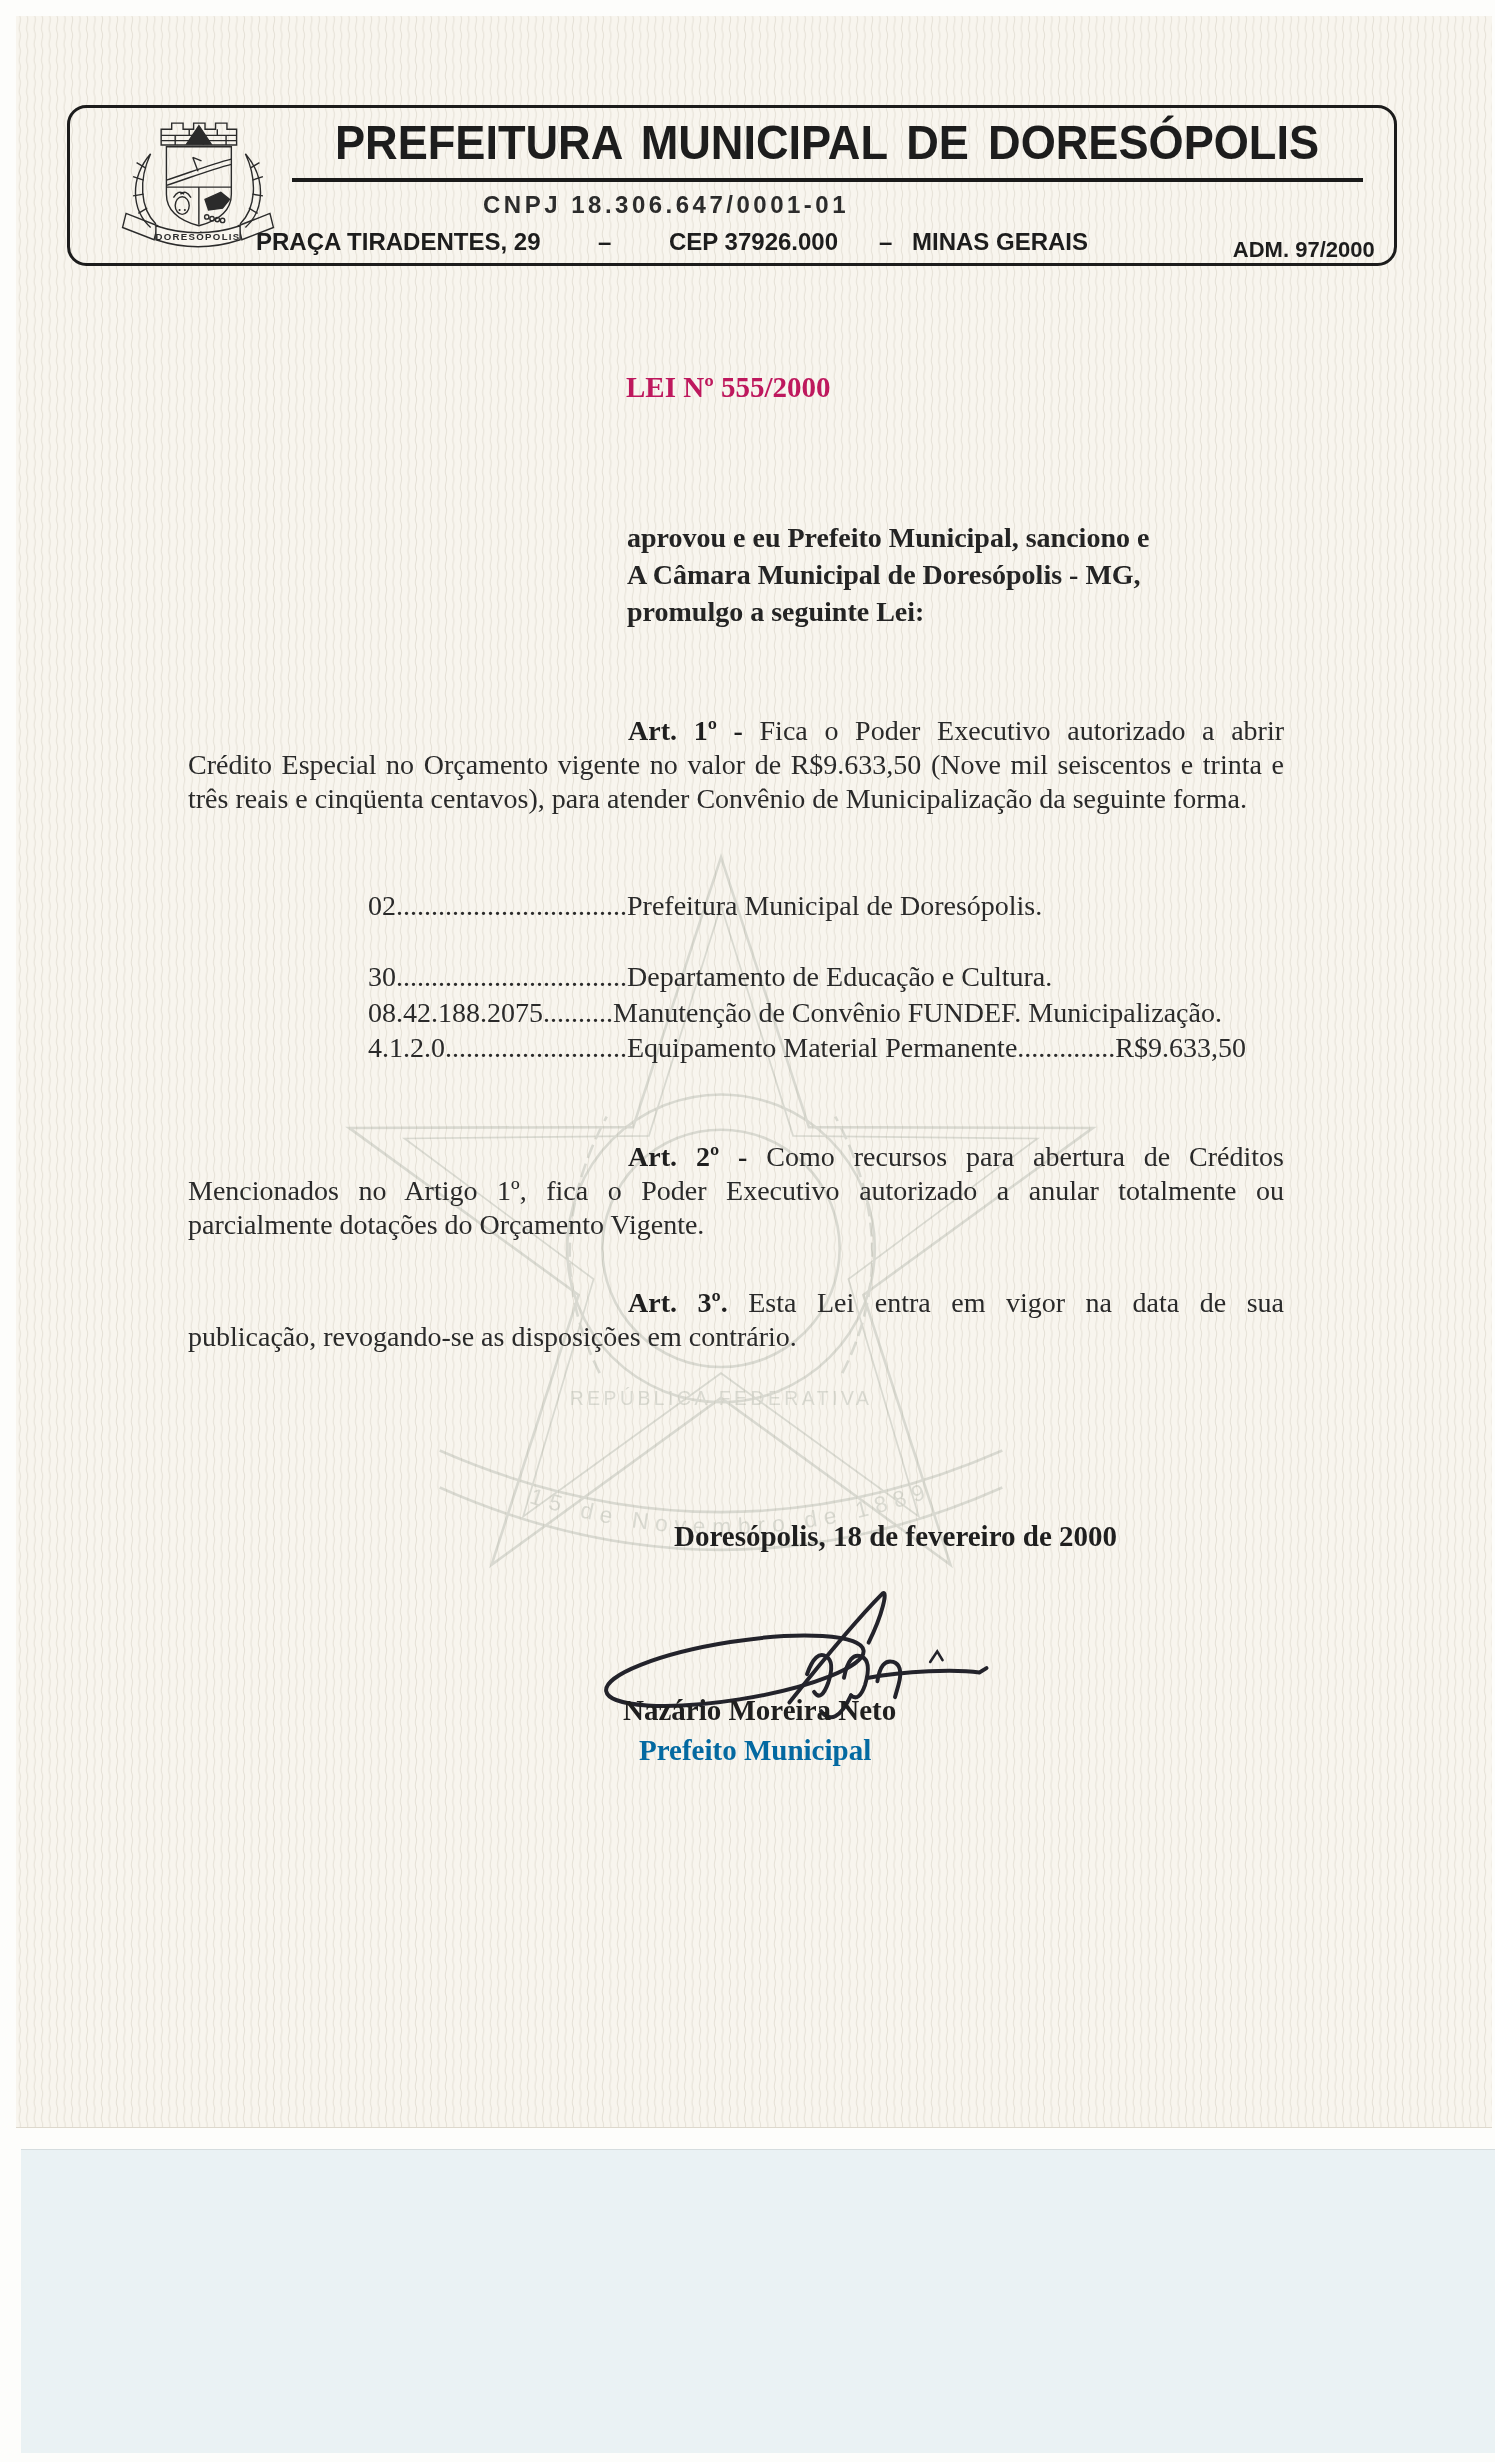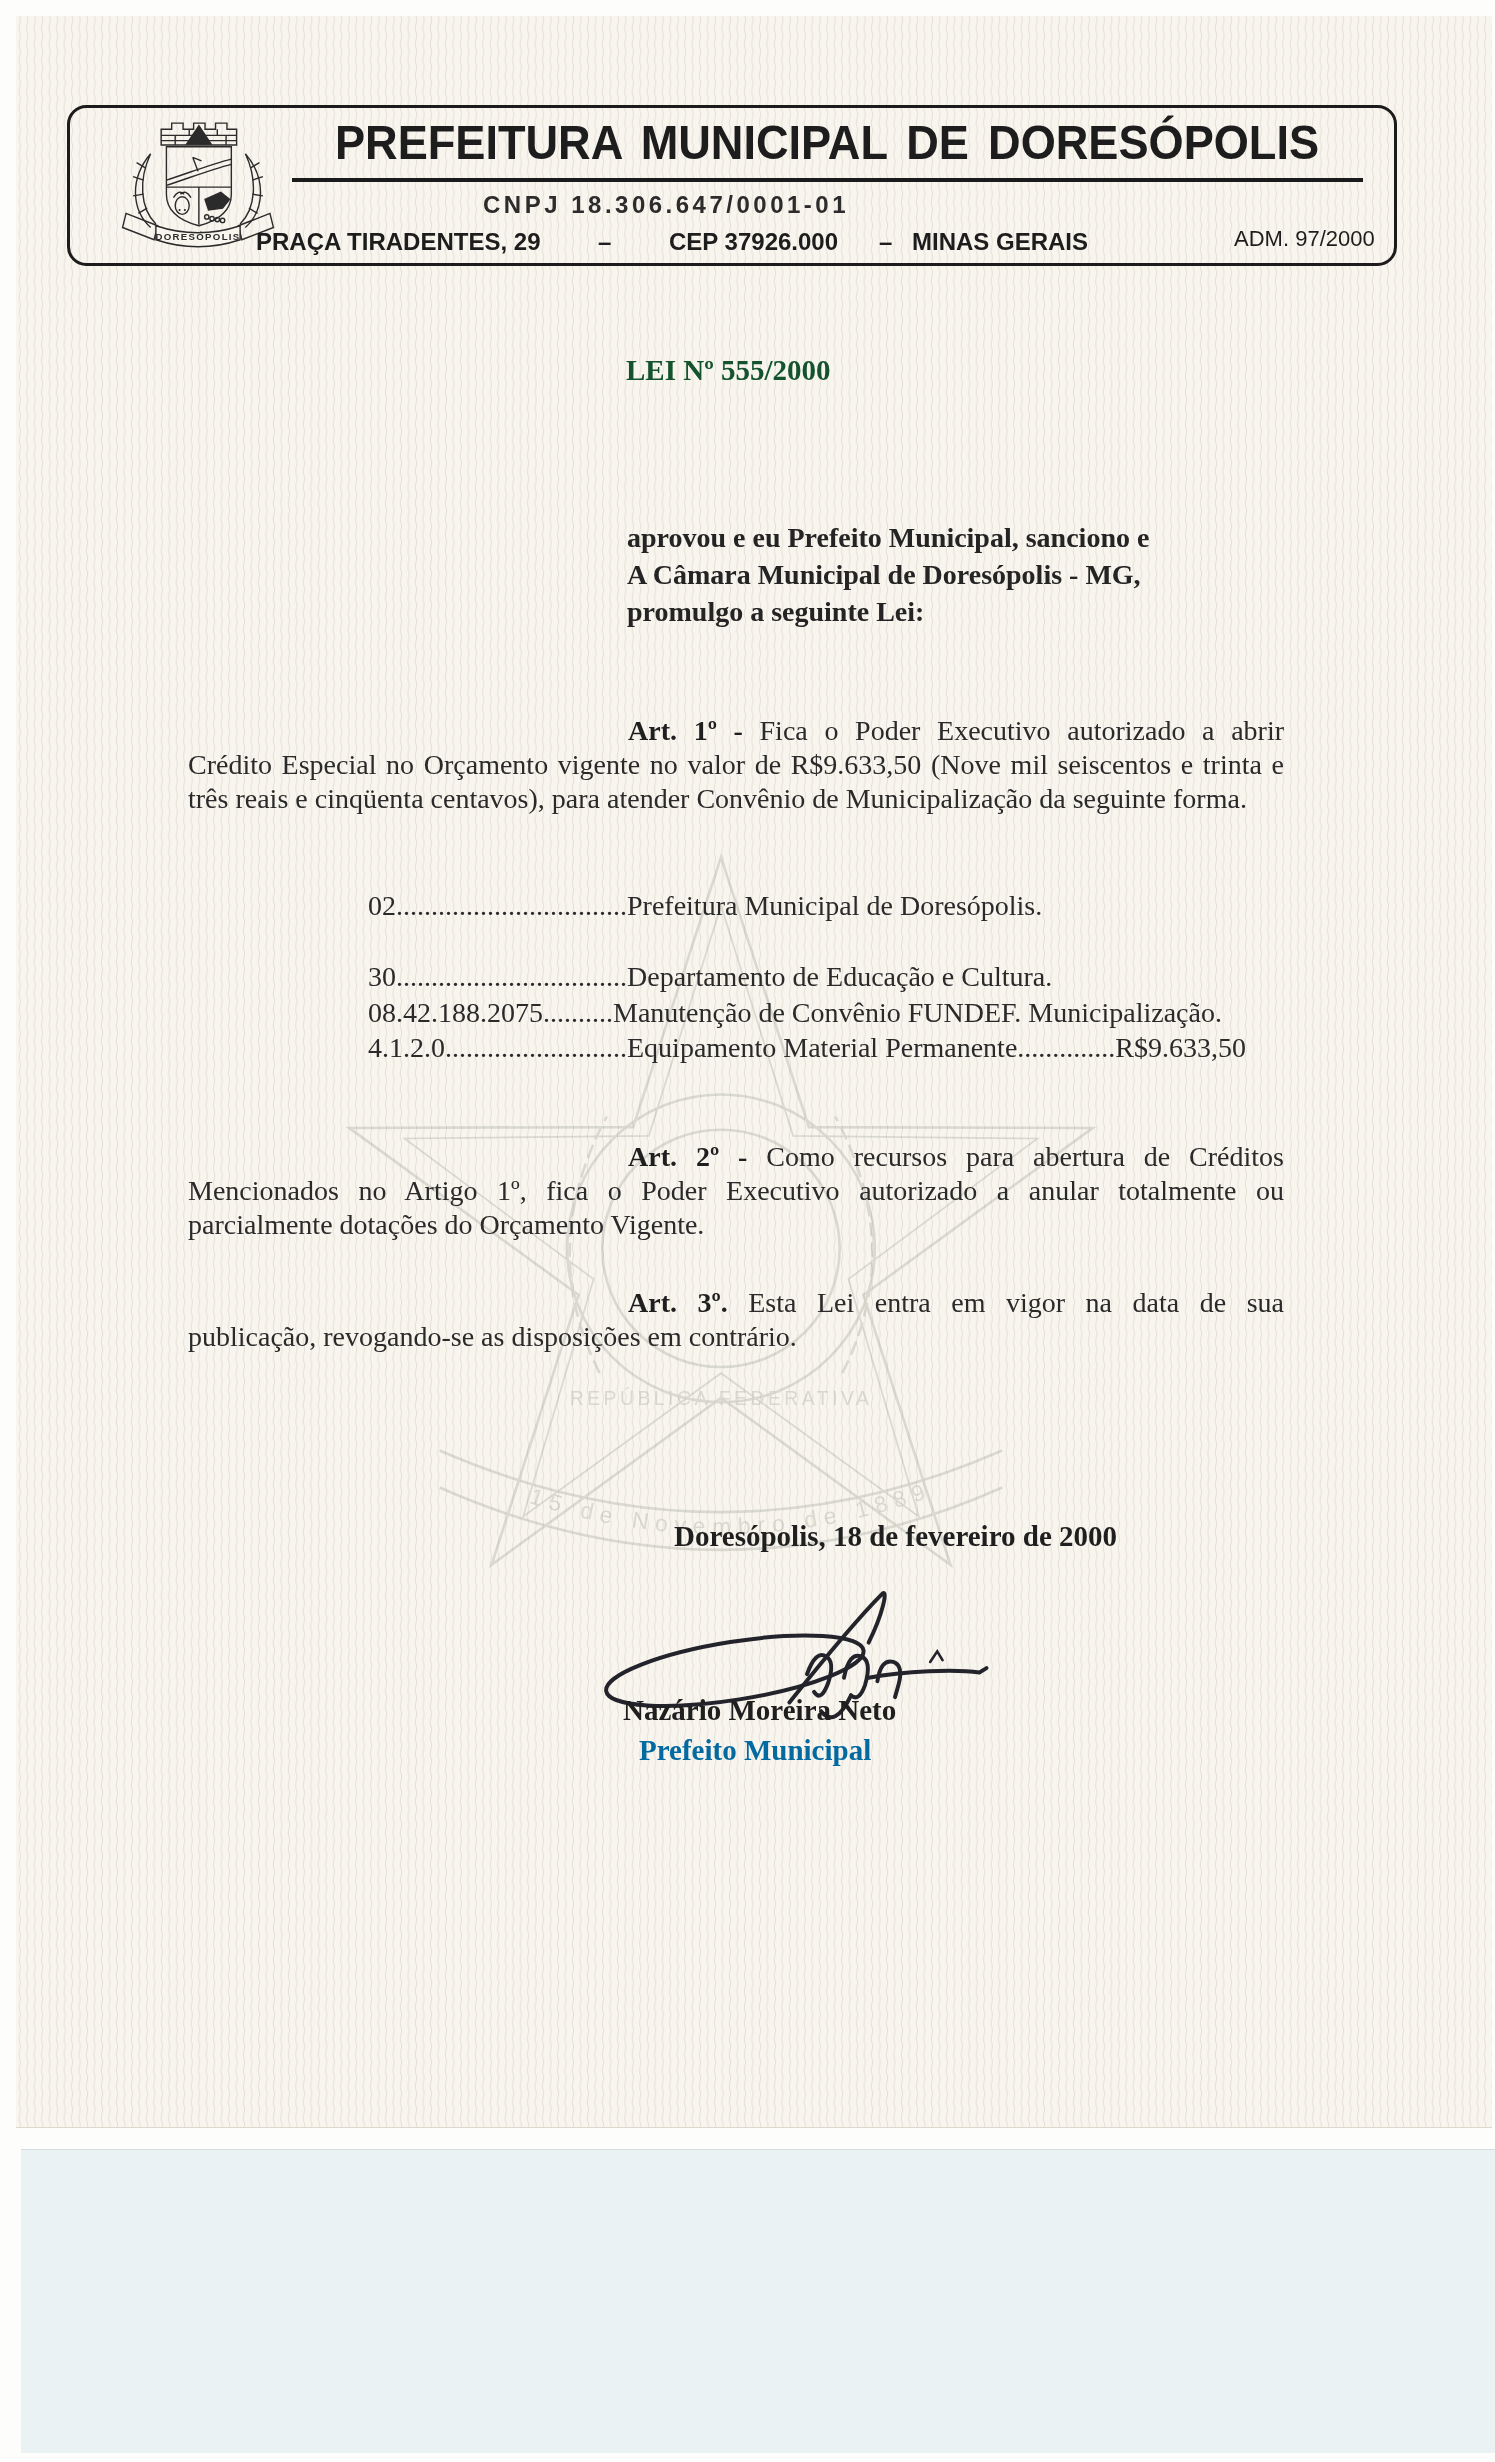--- a/index.html
+++ b/index.html
@@ -38,24 +38,24 @@
   .hb-cnpj{
     position:absolute;left:413px;top:83px;
     font-size:24px;font-weight:bold;letter-spacing:3.5px;color:#2c2c2c;white-space:nowrap;
   }
   .addr{position:absolute;top:120px;font-size:24px;font-weight:bold;white-space:nowrap;}
   .addr-street{left:186px;}
   .addr-dash1{left:528px;}
   .addr-cep{left:591px;margin-left:8px;}
   .addr-dash2{left:809px;}
   .addr-state{left:842px;}
-  .hb-adm{position:absolute;right:19.3px;top:118px;font-size:22px;font-weight:normal;white-space:nowrap;text-align:right;}
+  .hb-adm{position:absolute;right:19.3px;top:129px;font-size:22px;font-weight:bold;white-space:nowrap;text-align:right;}
 
   
-  .law-number{position:absolute;left:626px;top:354px;font-size:29px;font-weight:bold;color:#14532d;white-space:nowrap;}
+  .law-number{position:absolute;left:626px;top:371px;font-size:29px;font-weight:bold;color:#be185d;white-space:nowrap;}
   .preamble{position:absolute;left:627px;top:519px;font-size:28px;font-weight:bold;line-height:37px;color:#242424;}
   .article{
     position:absolute;left:188px;width:1096px;margin:0;
     font-size:28px;line-height:34px;text-align:justify;text-indent:440px;color:#2a2a2a;
   }
   .article b{color:#1f1f1f;}
   .art1{top:714px;}
   .art2{top:1140px;}
   .art3{top:1286px;}
   .budget-line{position:absolute;left:368px;width:932px;font-size:28px;white-space:nowrap;color:#2a2a2a;}

